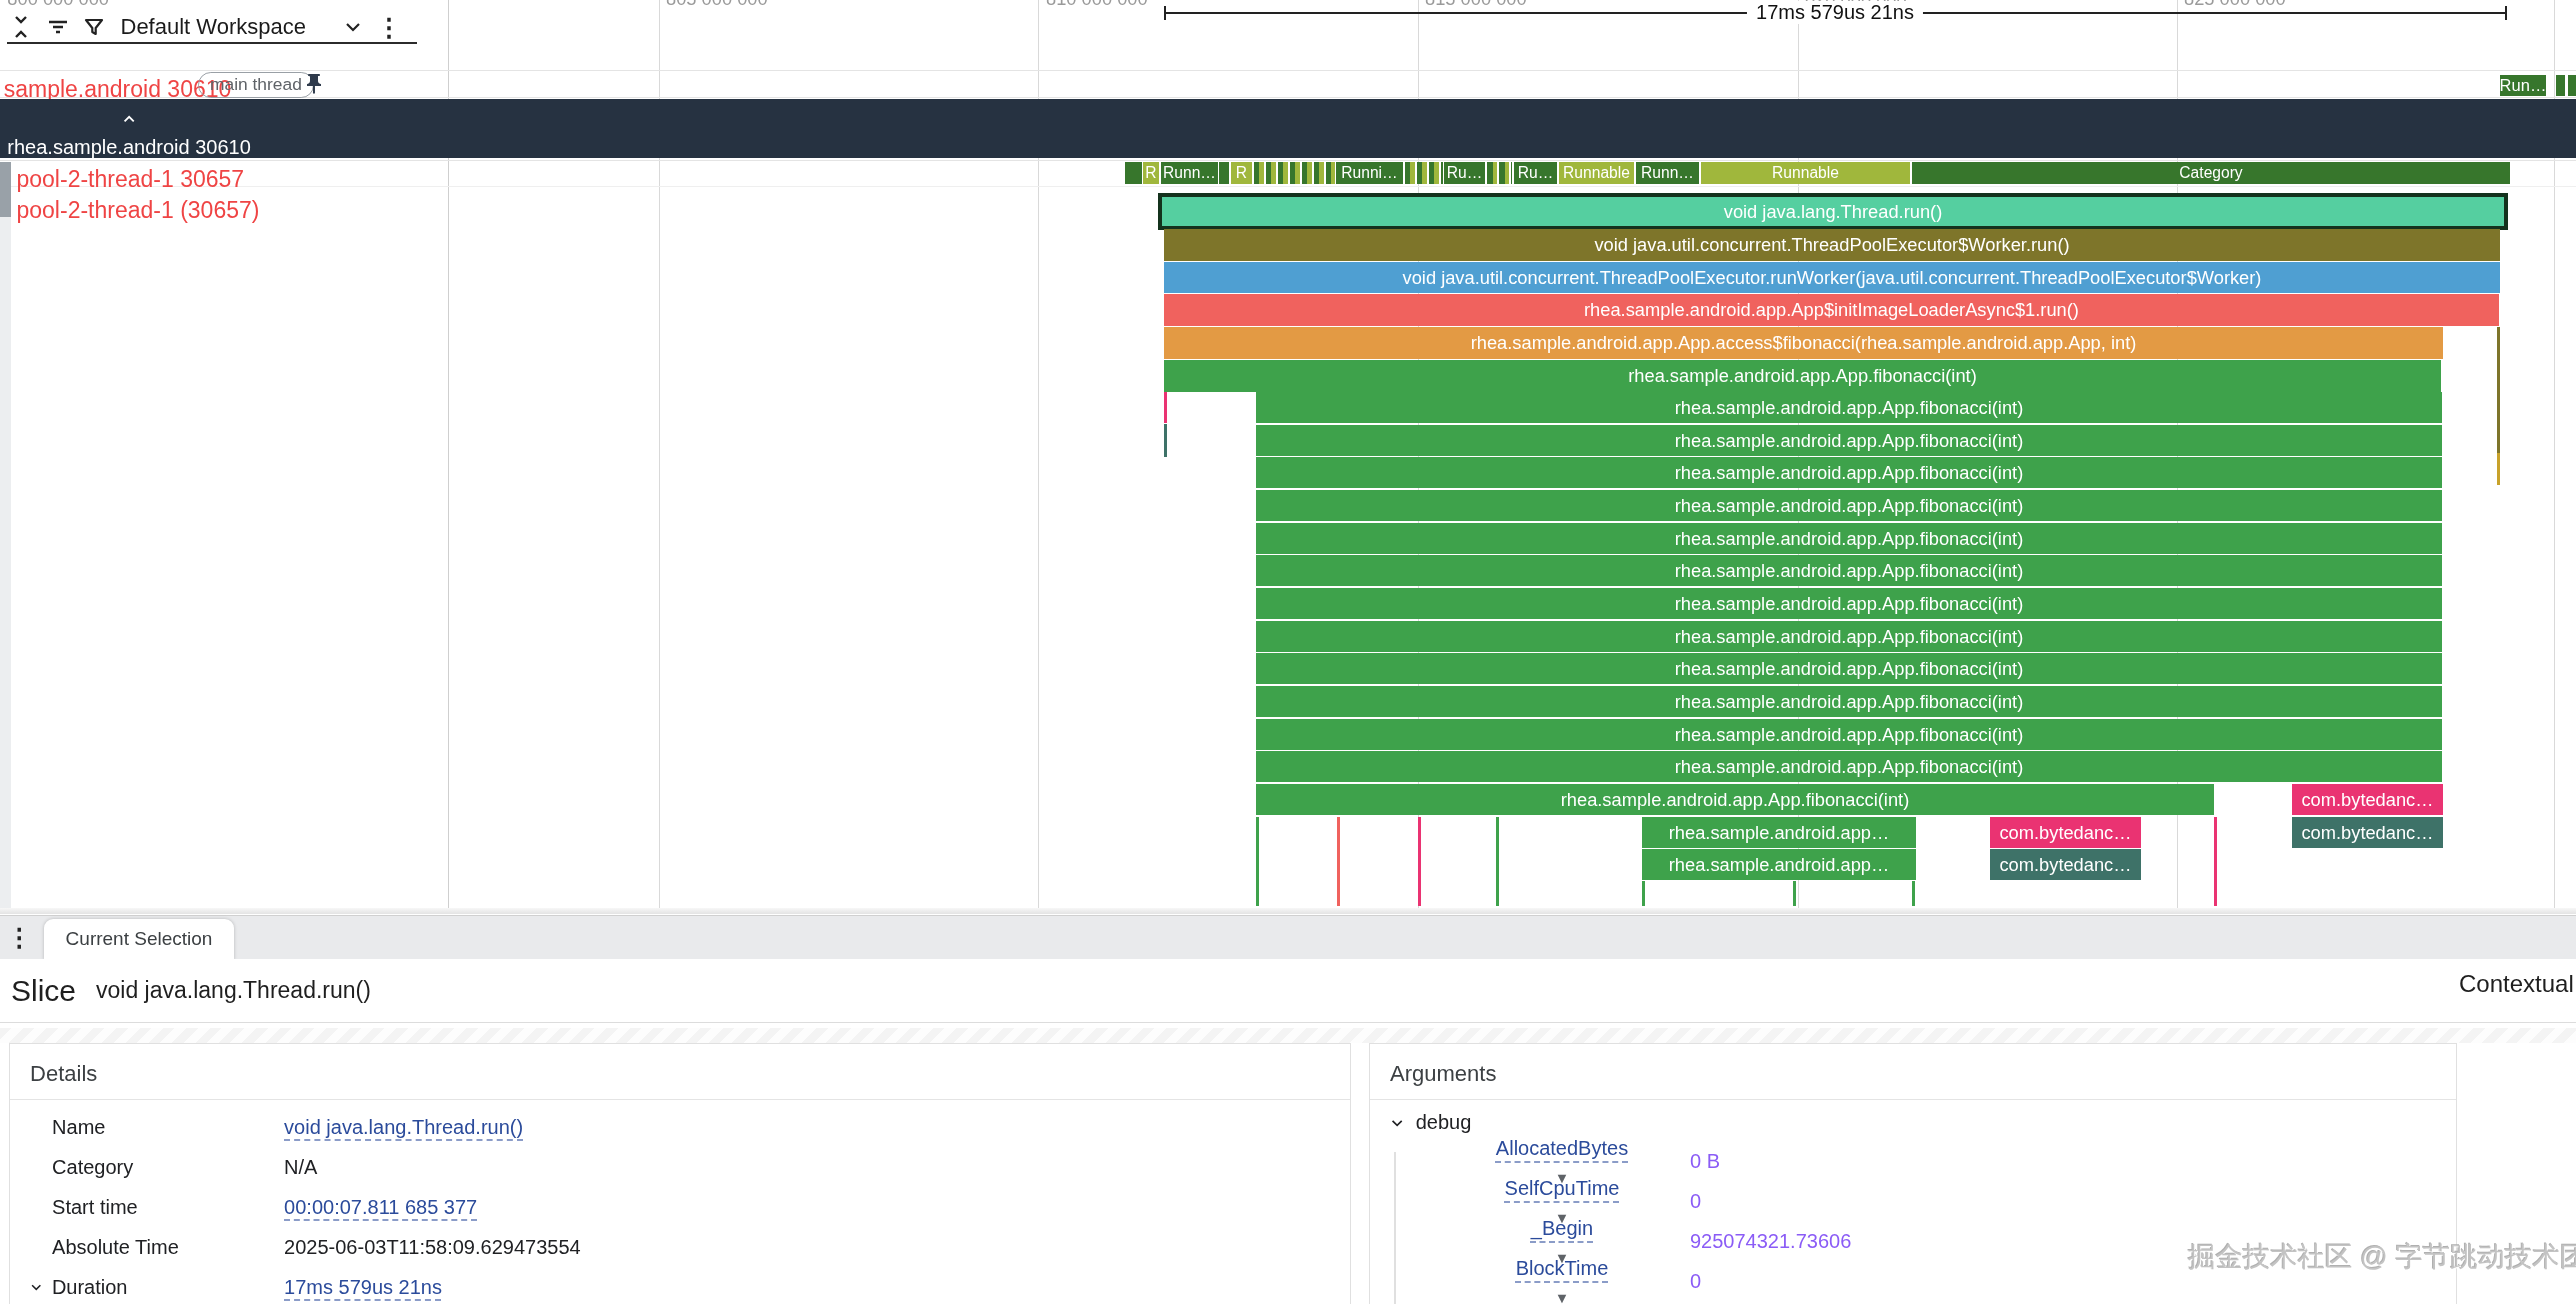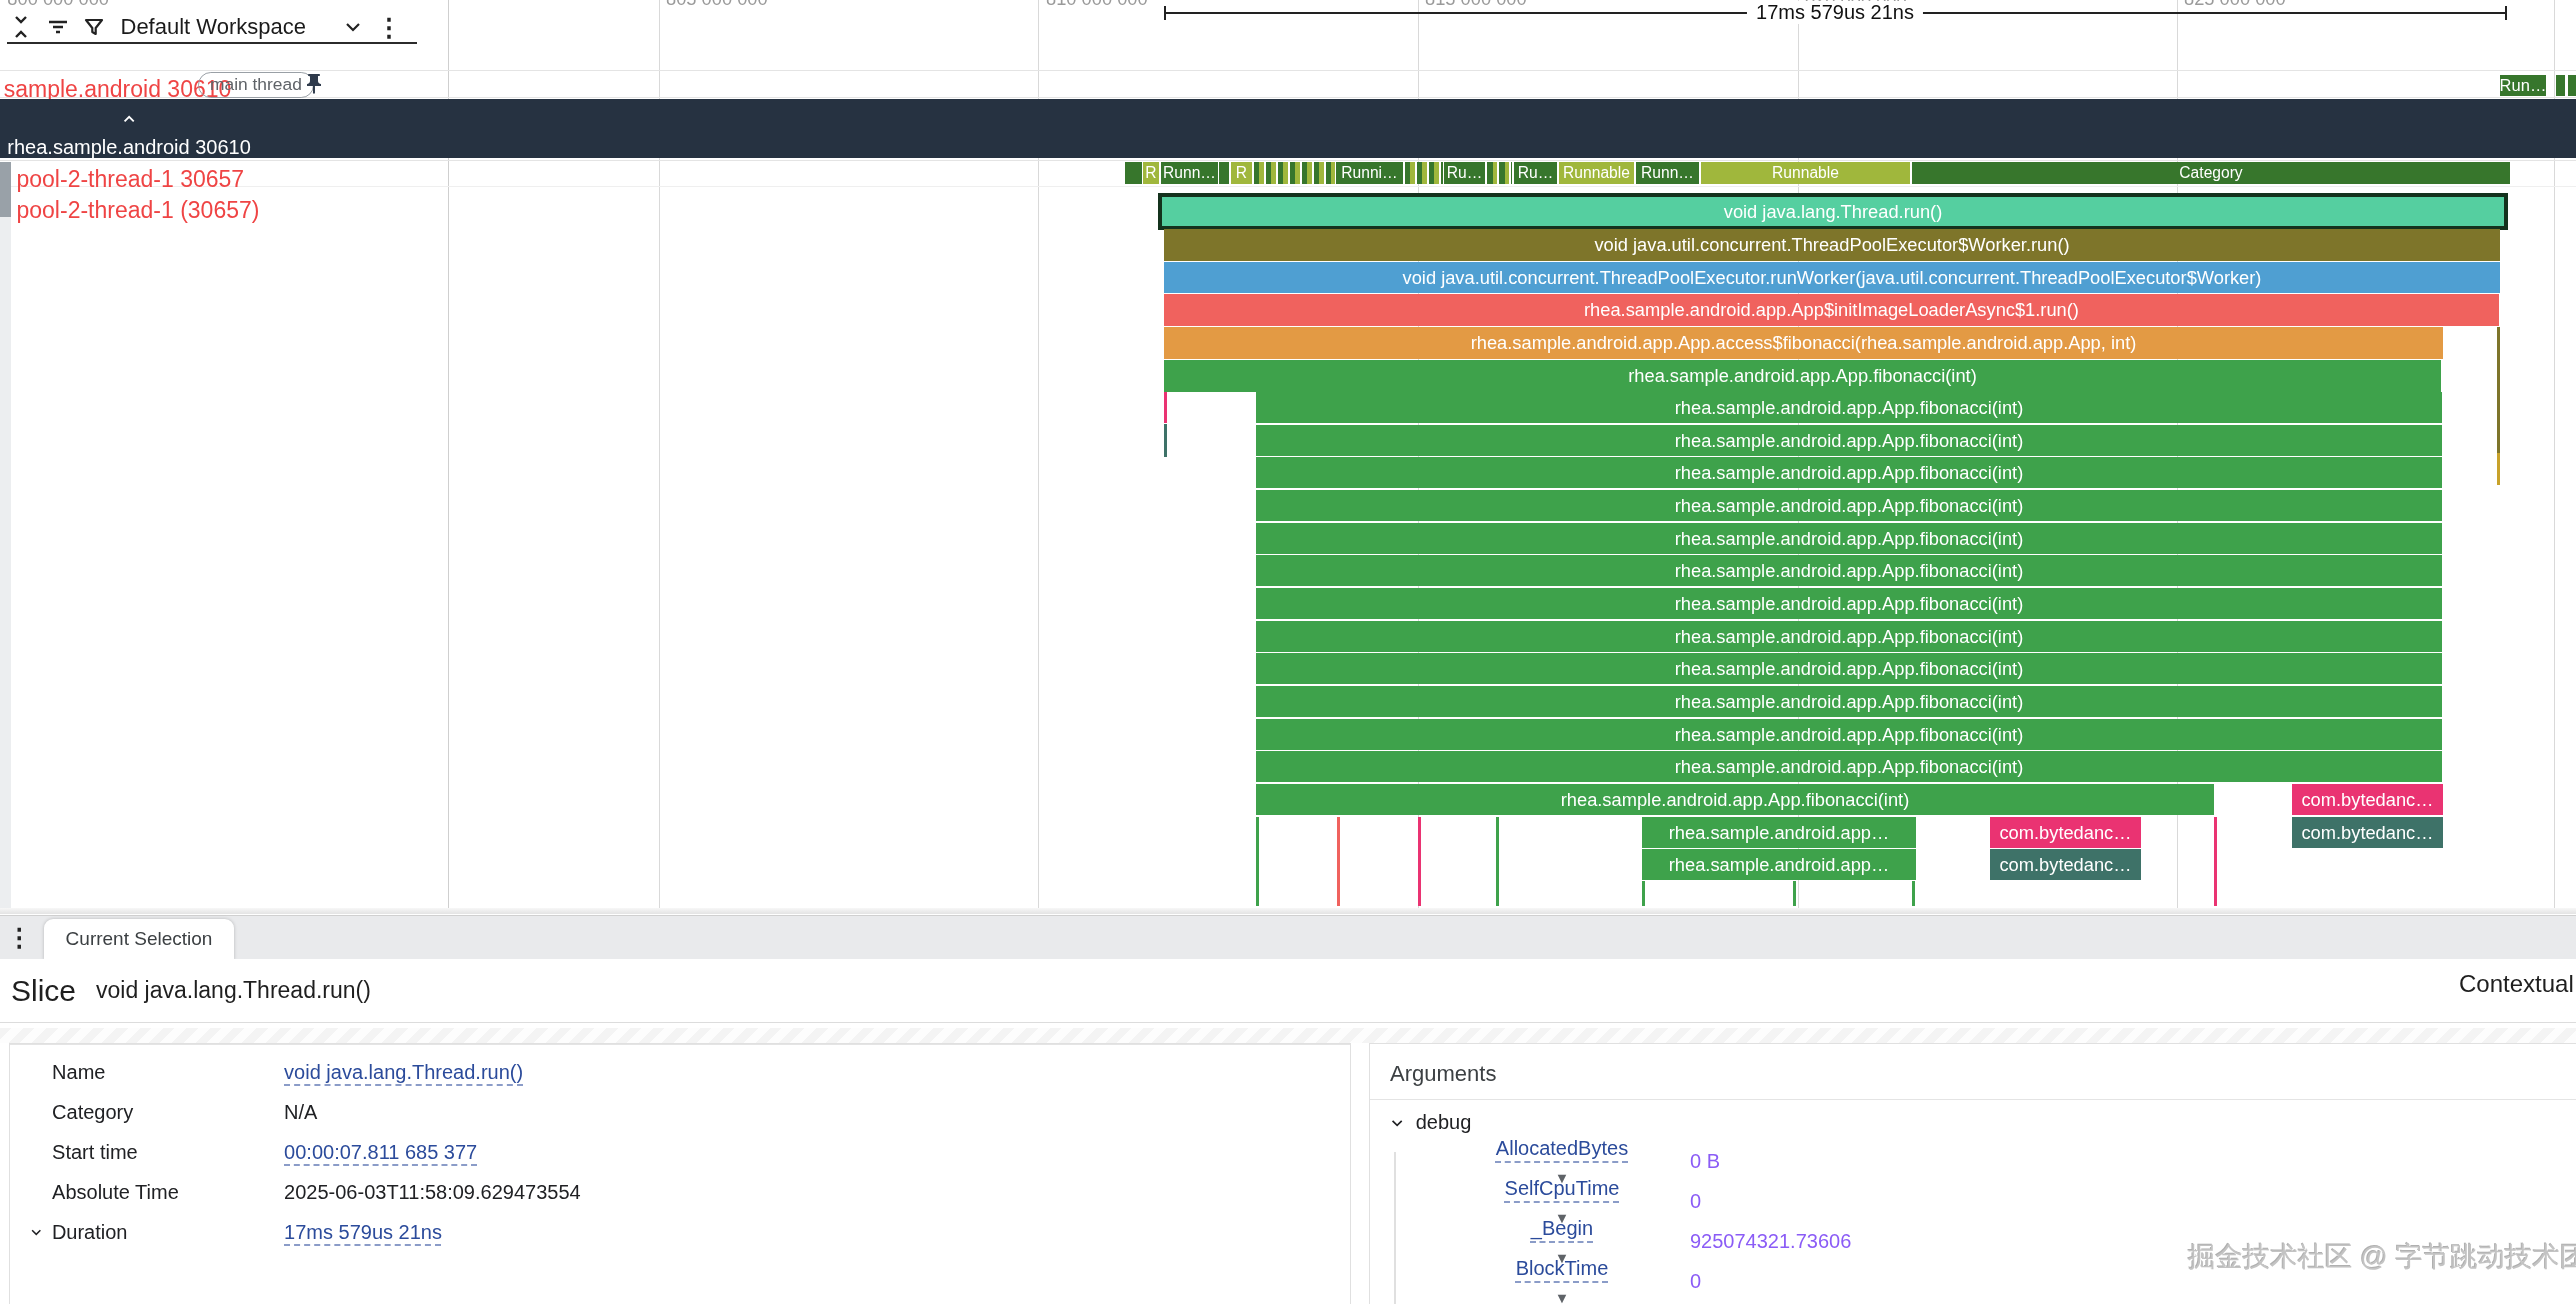--- a/index.html
+++ b/index.html
@@ -229,20 +229,21 @@
   </div>
 
   <div class="titlebar">
     <span class="slice-kind">Slice</span>
     <span class="slice-name">void java.lang.Thread.run()</span>
   </div>
   <span class="contextual">Contextual</span>
   <div class="zigzag"></div>
 
   <div class="card" style="left:9.1px;width:1342px;height:262px;">
+    <div class="card-heading">Details</div>
     <div class="card-divider"></div>
     <div id="details-rows" style="padding-top:7.3px;">
         <div class="kv-row">
           <div class="kv-label">Name</div>
           <div class="kv-value link">void java.lang.Thread.run()</div>
         </div>
         <div class="kv-row">
           <div class="kv-label">Category</div>
           <div class="kv-value">N/A</div>
         </div>
@@ -256,21 +257,21 @@
         </div>
         <div class="kv-row">
           <div class="kv-label"><svg width="16.5" height="16.5" viewBox="0 0 24 24" style="margin-left:-24px;">
               <path d="M6 9l6 6 6-6" fill="none" stroke="#202124" stroke-width="2.2"></path>
             </svg>Duration</div>
           <div class="kv-value link">17ms 579us 21ns</div>
         </div>
       </div>
   </div>
 
-  <div class="card" style="left:1369px;width:1208px;height:262px;">
+  <div class="card" style="left:1369px;width:1088px;height:262px;">
     <div class="card-heading">Arguments</div>
     <div class="card-divider"></div>
     <div class="debug-row">
       <span>
         <svg width="18.3" height="18.3" viewBox="0 0 24 24">
             <path d="M6 9l6 6 6-6" fill="none" stroke="#202124" stroke-width="2.2"></path>
           </svg>
       </span>
       <span>debug</span>
     </div>

